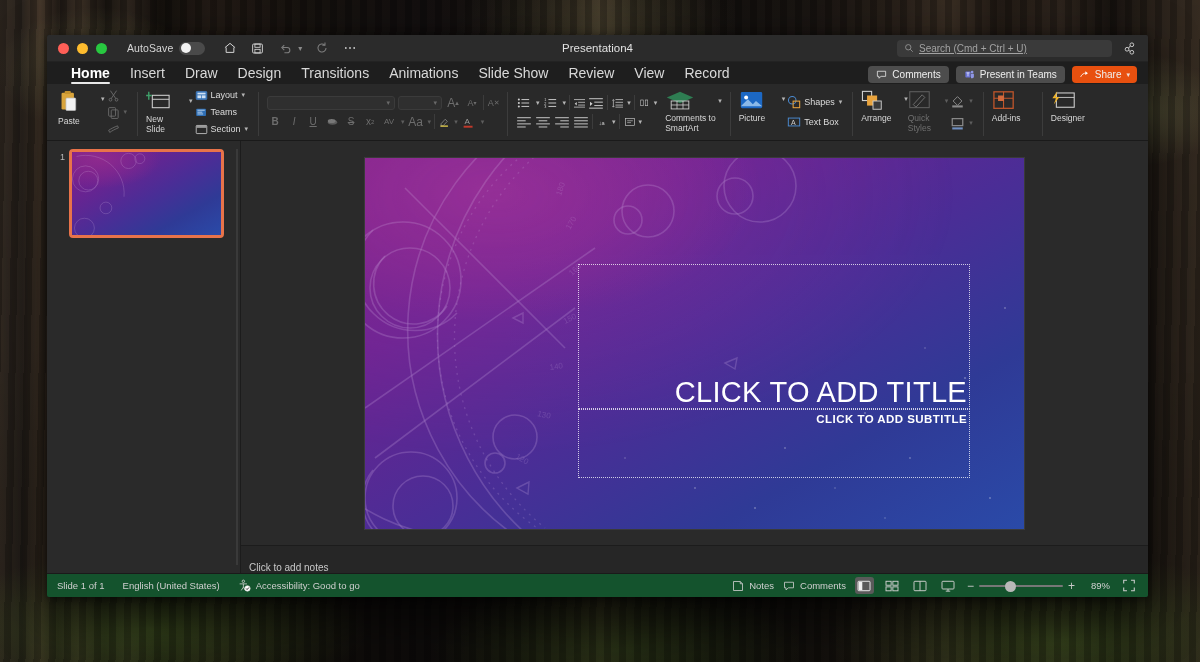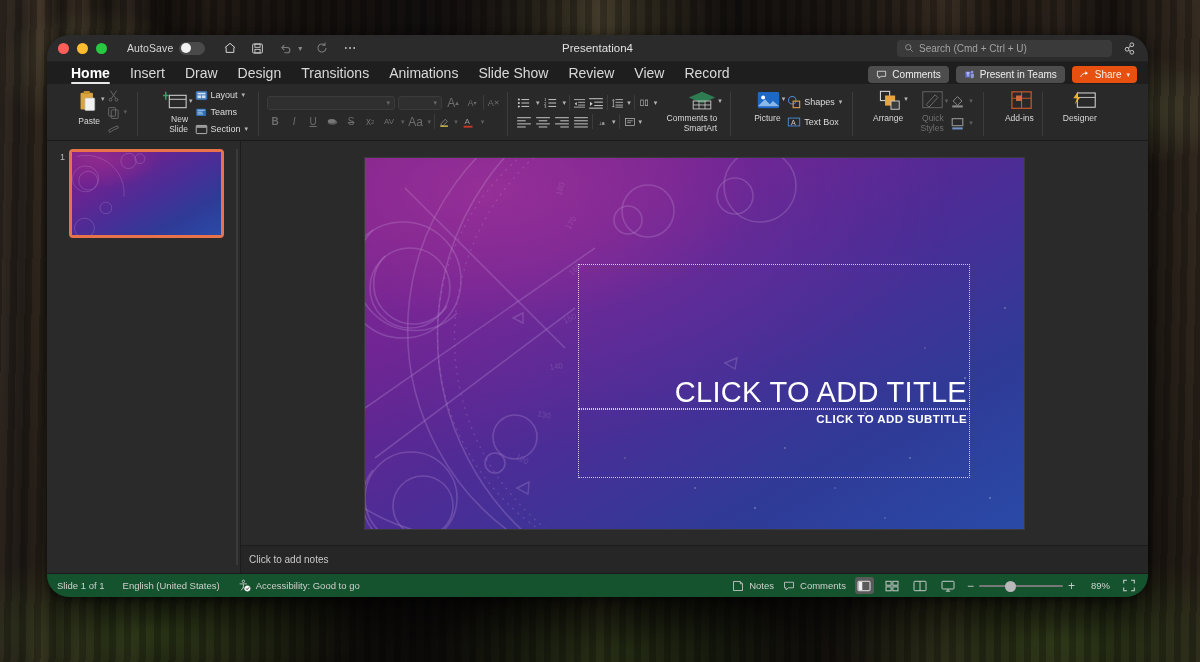--- a/index.html
+++ b/index.html
@@ -46,21 +46,21 @@
     mix-blend-mode: multiply;
     opacity: .85;
   }
 
   
   #ppt-window {
     position: absolute;
     left: 47px; top: 35px;
     width: 1101px; height: 562px;
     background: #1e1e1e;
-    border-radius: 22px;
+    border-radius: 2px;
     box-shadow: 0 18px 50px rgba(0,0,0,0.62), 0 2px 8px rgba(0,0,0,0.5);
     overflow: hidden;
     display: flex; flex-direction: column;
     color: #e8e8e8;
   }
 
   
   .titlebar {
     height: 27px; background: #2b2b2b;
     display: flex; align-items: center;
@@ -88,21 +88,21 @@
     position:absolute; left:0; right:0; text-align:center;
     font-size:11.5px; color:#e0e0e0; pointer-events:none;
   }
   .tb-right {
     margin-left:auto; display:flex; align-items:center; gap:9px; padding-right:11px;
   }
   .search-box {
     width:215px;height:17px;background:#3a3a3a;border-radius:4px;
     display:flex;align-items:center;gap:5px;padding:0 7px;
   }
-  .search-box .ph { font-size:10px;color:#a2a2a2; }
+  .search-box .ph { font-size:10px;color:#a2a2a2;text-decoration:underline; }
   .ribbon-toggle { width:16px;height:16px; display:flex;align-items:center;justify-content:center;}
 
   
   .tabrow {
     height:22px; background:#1e1e1e; display:flex; align-items:flex-end;
     padding-left:14px; gap:0; flex:0 0 22px; position:relative;
   }
   .tab {
     font-size:14px; color:#d9d9d9; padding:0 10px 3px 10px;
     position:relative; white-space:nowrap; cursor:default;
@@ -126,21 +126,21 @@
 
   
   .ribbon {
     height:57px; background:#292929; flex:0 0 57px;
     display:flex; align-items:stretch; padding:3px 6px 0 6px;
     border-bottom:1px solid #1a1a1a;
   }
   .rgroup { display:flex; align-items:flex-start; padding:0 5px; height:52px; }
   .rsep { width:1px; background:#3c3c3c; margin:4px 3px; height:44px; align-self:center;}
   .big-btn {
-    display:flex;flex-direction:column;align-items:flex-end;justify-content:flex-start;
+    display:flex;flex-direction:column;align-items:flex-start;justify-content:flex-start;
     width:42px; padding-top:3px; cursor:default;
   }
   .big-btn .lbl { font-size:8.5px; color:#d8d8d8; margin-top:2px; line-height:9.5px; text-align:center;}
   .big-btn.dim .lbl { color:#6f6f6f; }
   .icn { display:flex;align-items:center;justify-content:center; }
   .chev-sm{font-size:7px;color:#b4b4b4;margin-left:1px;}
   .chev-sm.dim{color:#5e5e5e;}
 
   .stack { display:flex; flex-direction:column; gap:2px; justify-content:center; height:50px;}
   .srow { display:flex; align-items:center; gap:3px; }
@@ -181,21 +181,21 @@
   .canvas-area {
     flex:1; display:flex; align-items:center; justify-content:center;
     background:#2a2a2a; padding:8px 0;
   }
   .slide {
     width:659px; height:371px; position:relative; overflow:hidden;
     box-shadow:0 0 0 1px #3a3a3a;
   }
   .notes {
     height:28px; border-top:1px solid #1c1c1c; background:#262626;
-    display:flex;align-items:center; padding-left:8px;
+    display:flex;align-items:flex-end; padding-left:8px;
   }
   .notes .t{font-size:10px;color:#c9c9c9;}
 
   
   .status {
     height:24px; background:#14532d; border-top:1px solid #1a1a1a;
     display:flex; align-items:center; padding:0 10px; gap:0; flex:0 0 24px;
   }
   .st-item{font-size:9.5px;color:#cfcfcf; margin-right:18px; display:flex;align-items:center;gap:5px;}
   .st-right{margin-left:auto;display:flex;align-items:center;gap:9px;}

